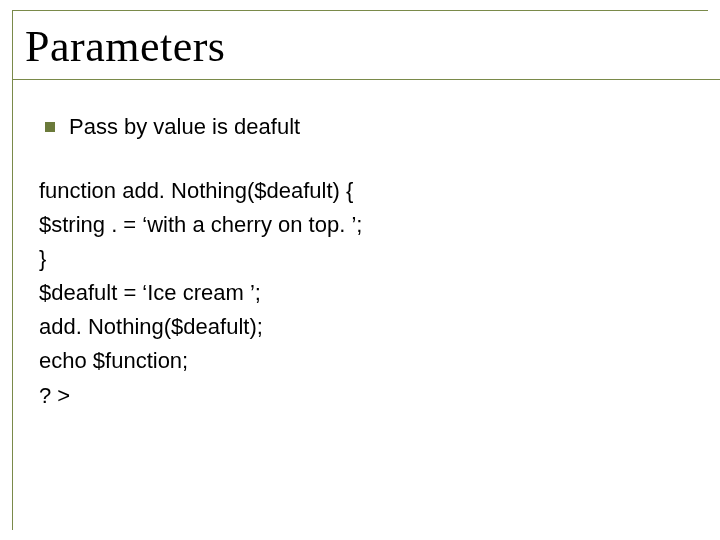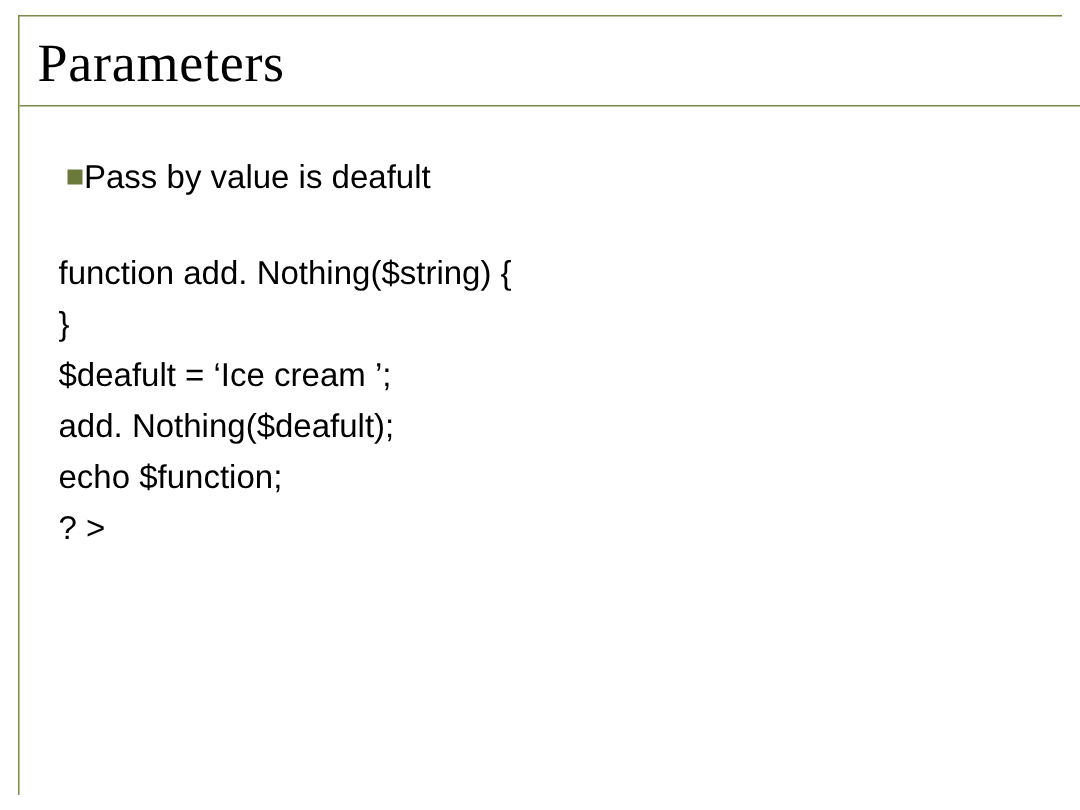--- a/index.html
+++ b/index.html
@@ -20,40 +20,40 @@
     border-right: none;
     border-bottom: none;
     padding: 0;
   }
   .title-wrap {
     position: relative;
     padding: 10px 12px 8px 12px;
   }
   .title {
     font-family: "Times New Roman", Times, serif;
-    font-size: 36px;
+    font-size: 44px;
     font-weight: 400;
     color: #000;
     letter-spacing: 0.5px;
   }
   .title-underline {
     position: absolute;
     left: 0;
     right: -12px;
     bottom: 0;
     height: 1px;
     background: #7a8a4a;
   }
   .content {
     padding: 34px 26px 0 26px;
   }
   .bullet-row {
     display: flex;
     align-items: center;
-    gap: 1px;
+    gap: 14px;
     margin-bottom: 34px;
     padding-left: 6px;
   }
   .bullet-icon {
     width: 10px;
     height: 10px;
     background: #6b7a3a;
     flex: 0 0 auto;
   }
   .bullet-text {
@@ -78,21 +78,22 @@
     <div class="title-underline"></div>
   </div>
 
   <div class="content">
     <div class="bullet-row">
       <div class="bullet-icon"></div>
       <div class="bullet-text">Pass by value is deafult</div>
     </div>
 
     <div class="code-block">
-      <div class="code-line">function add. Nothing($string) {</div>
+      <div class="code-line">function add. Nothing($deafult) {</div>
+      <div class="code-line">$string . = ‘with a cherry on top. ’;</div>
       <div class="code-line">}</div>
       <div class="code-line">$deafult = ‘Ice cream ’;</div>
       <div class="code-line">add. Nothing($deafult);</div>
       <div class="code-line">echo $function;</div>
       <div class="code-line">? &gt;</div>
     </div>
   </div>
 </div>
 
 </body></html>

